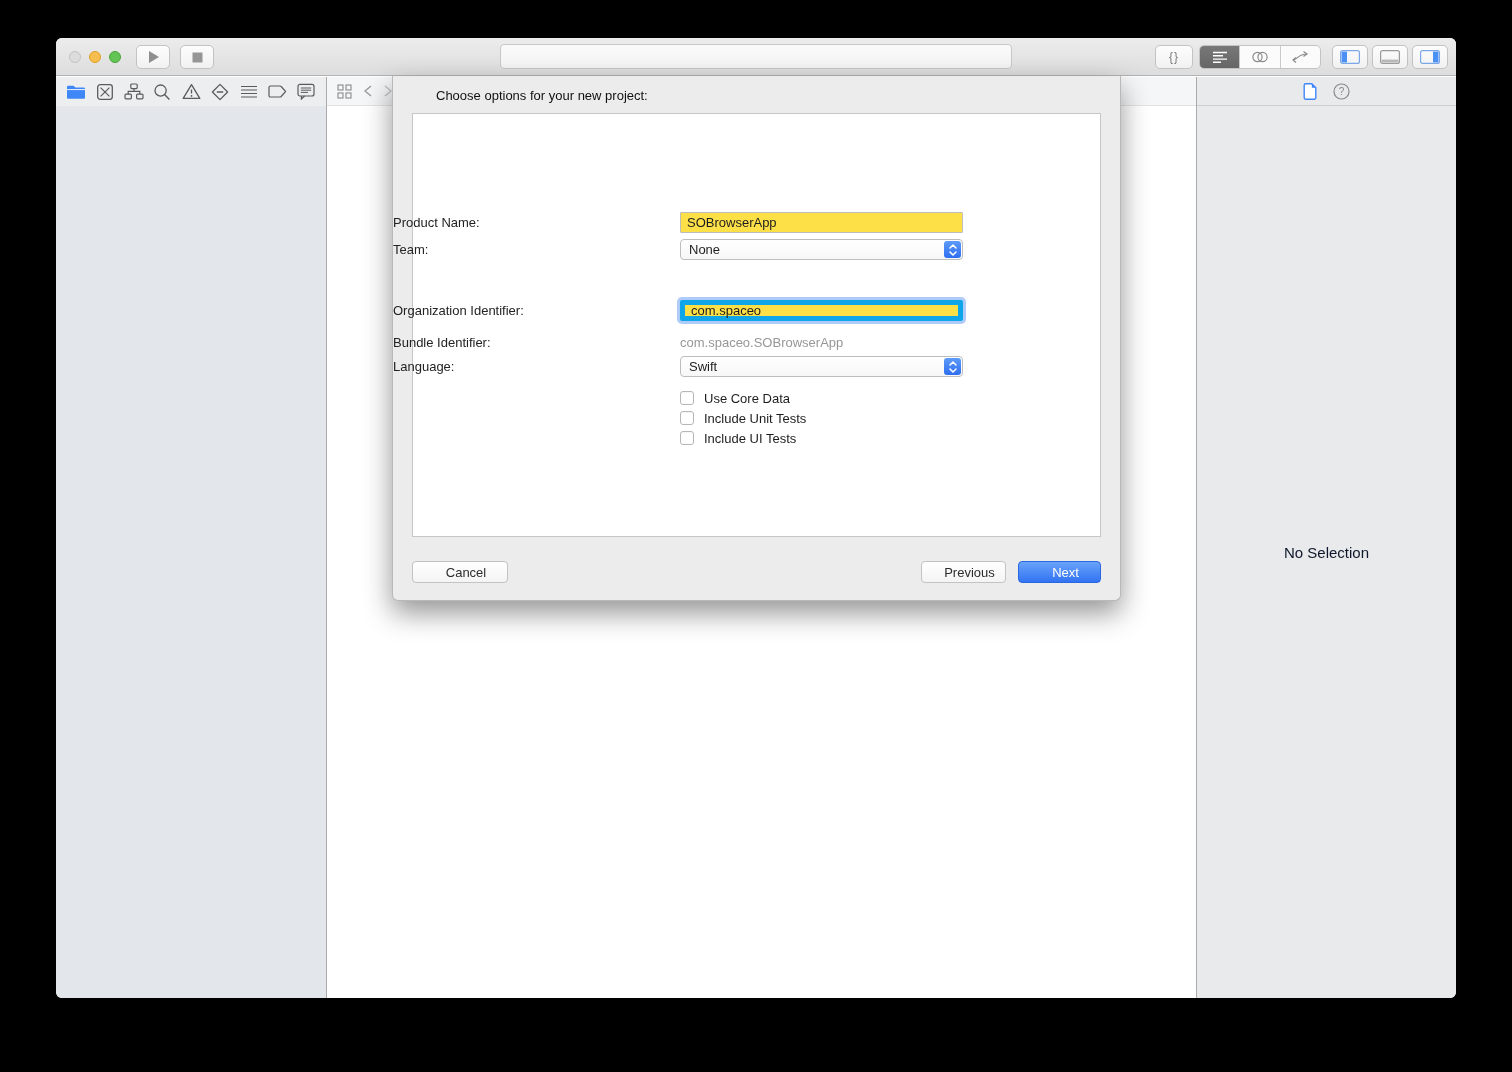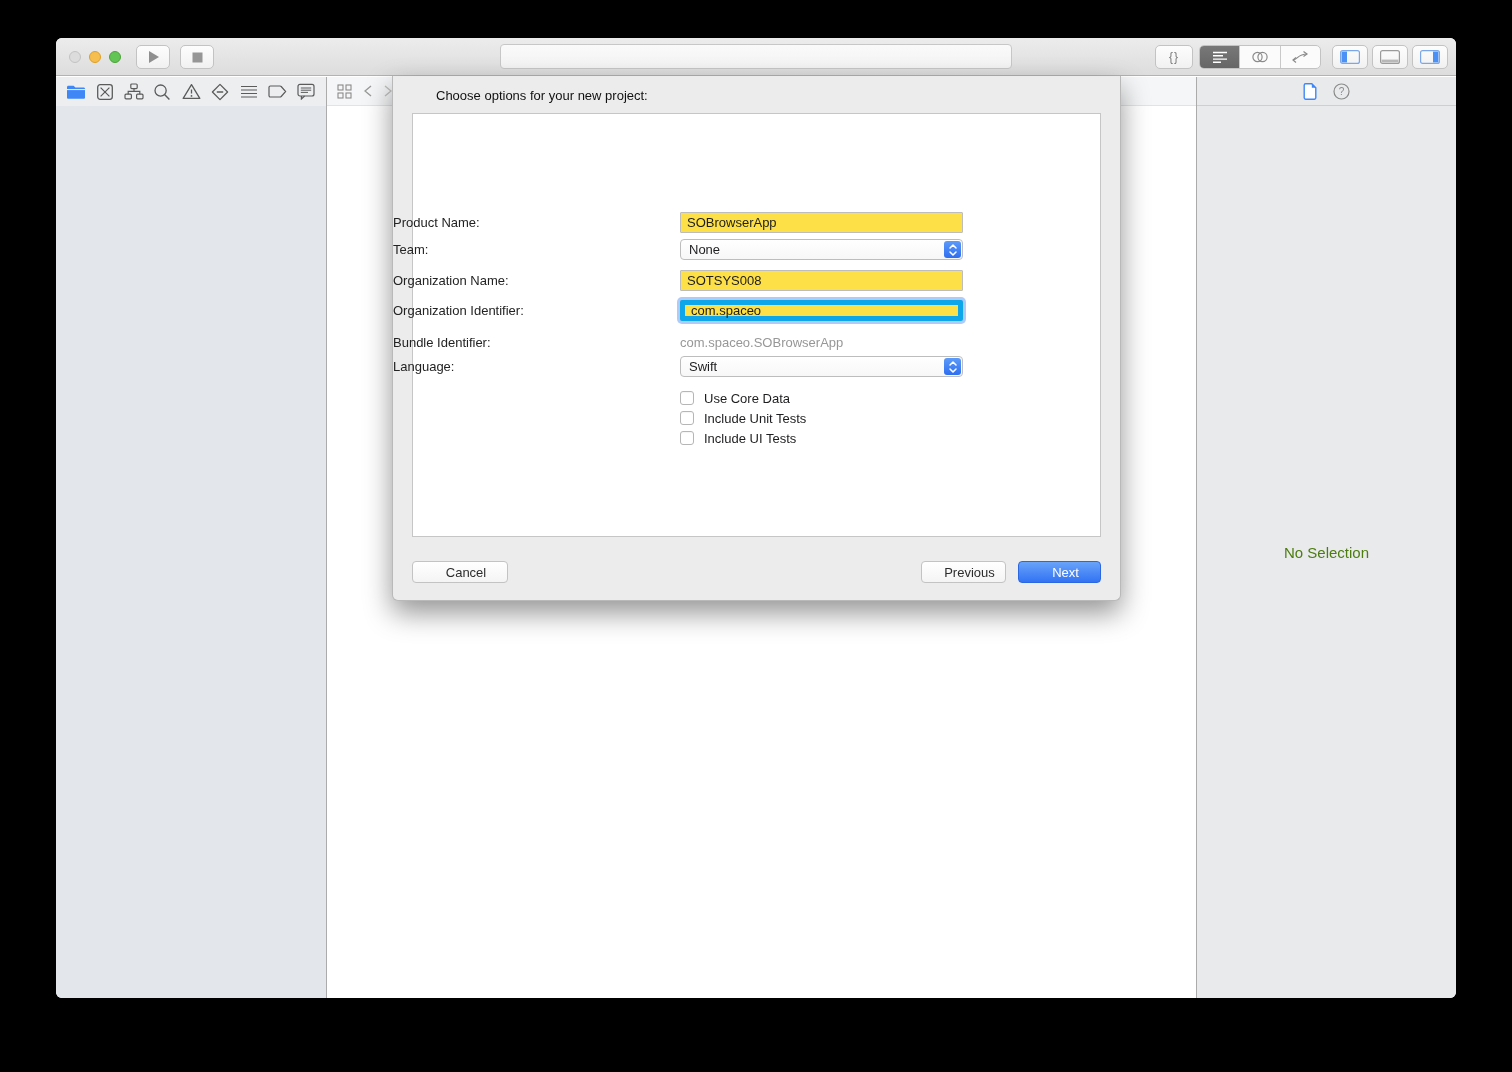--- a/index.html
+++ b/index.html
@@ -32,21 +32,21 @@
   .main { position:absolute; left:0; top:39px; right:0; bottom:0; display:flex; }
   .navigator { width:271px; border-right:1px solid #ababab; display:flex; flex-direction:column; }
   .nav-icons { height:29px; background:#eceef0; display:flex; align-items:center; justify-content:space-between; padding:0 8px; }
   .nav-icons .nico { width:24px; height:22px; display:flex; align-items:center; justify-content:center; }
   .nav-content { flex:1; background:#e3e6ea; }
   .editor { flex:1; background:#fff; display:flex; flex-direction:column; position:relative; }
   .jumpbar { height:29px; background:#f5f6f7; border-bottom:1px solid #e3e3e3; display:flex; align-items:center; padding-left:10px; gap:12px; color:#8a8a8a; }
   .inspector { width:260px; border-left:1px solid #ababab; display:flex; flex-direction:column; }
   .insp-tabs { height:29px; background:#e9eaec; border-bottom:1px solid #cfcfcf; display:flex; align-items:center; justify-content:center; gap:16px; }
   .insp-content { flex:1; background:#e8eaeb; display:flex; align-items:center; justify-content:center; }
-  .no-selection { color:#4d7c0f; font-size:15px; }
+  .no-selection { color:#0f172a; font-size:15px; }
 
   
   .sheet { position:absolute; left:336px; top:38px; width:729px; height:525px; background:#ececec; border:1px solid #b9b9b9; border-top:none; border-radius:0 0 6px 6px; box-shadow:0 12px 28px rgba(0,0,0,.42); z-index:5; }
   .sheet-title { position:absolute; left:19px; top:12px; font-size:13px; color:#111;margin-left:24px; }
   .sheet-box { position:absolute; left:19px; top:37px; width:689px; height:424px; background:#fff; border:1px solid #c6c6c6; }
 
   .frow { position:absolute; left:0; width:100%; height:21px; }
   .flabel { position:absolute; left:0; top:3px; width:278px; color:#232323; }
   .tfield { position:absolute; left:287px; top:0; width:283px; height:21px; background:#fde047; border:1px solid #bdbdbd; border-radius:1px; display:flex; align-items:center; padding-left:6px; }
   .tfield.focused { border:5px solid #0ea5e9; border-radius:2px; box-shadow:0 0 0 3px rgba(110,160,245,.55); }
@@ -299,26 +299,20 @@
               <svg width="8" height="14" viewBox="0 0 8 14">
                 <g fill="none" stroke="#fff" stroke-width="1.5" stroke-linecap="round" stroke-linejoin="round">
                   <polyline points="1,5 4,2 7,5"></polyline>
                   <polyline points="1,9 4,12 7,9"></polyline>
                 </g>
               </svg>
             </span>
         </div>
       </div>
 
-      <div class="frow" style="top:194px">
-        <span class="flabel">Organization Name:</span>
-        <div class="tfield">
-            <span>SOTSYS008</span>
-          </div>
-      </div>
 
       <div class="frow" style="top:224px">
         <span class="flabel">Organization Identifier:</span>
         <div class="tfield focused">
             <span>com.spaceo</span>
           </div>
       </div>
 
       <div class="frow" style="top:256px">
         <span class="flabel">Bundle Identifier:</span>

